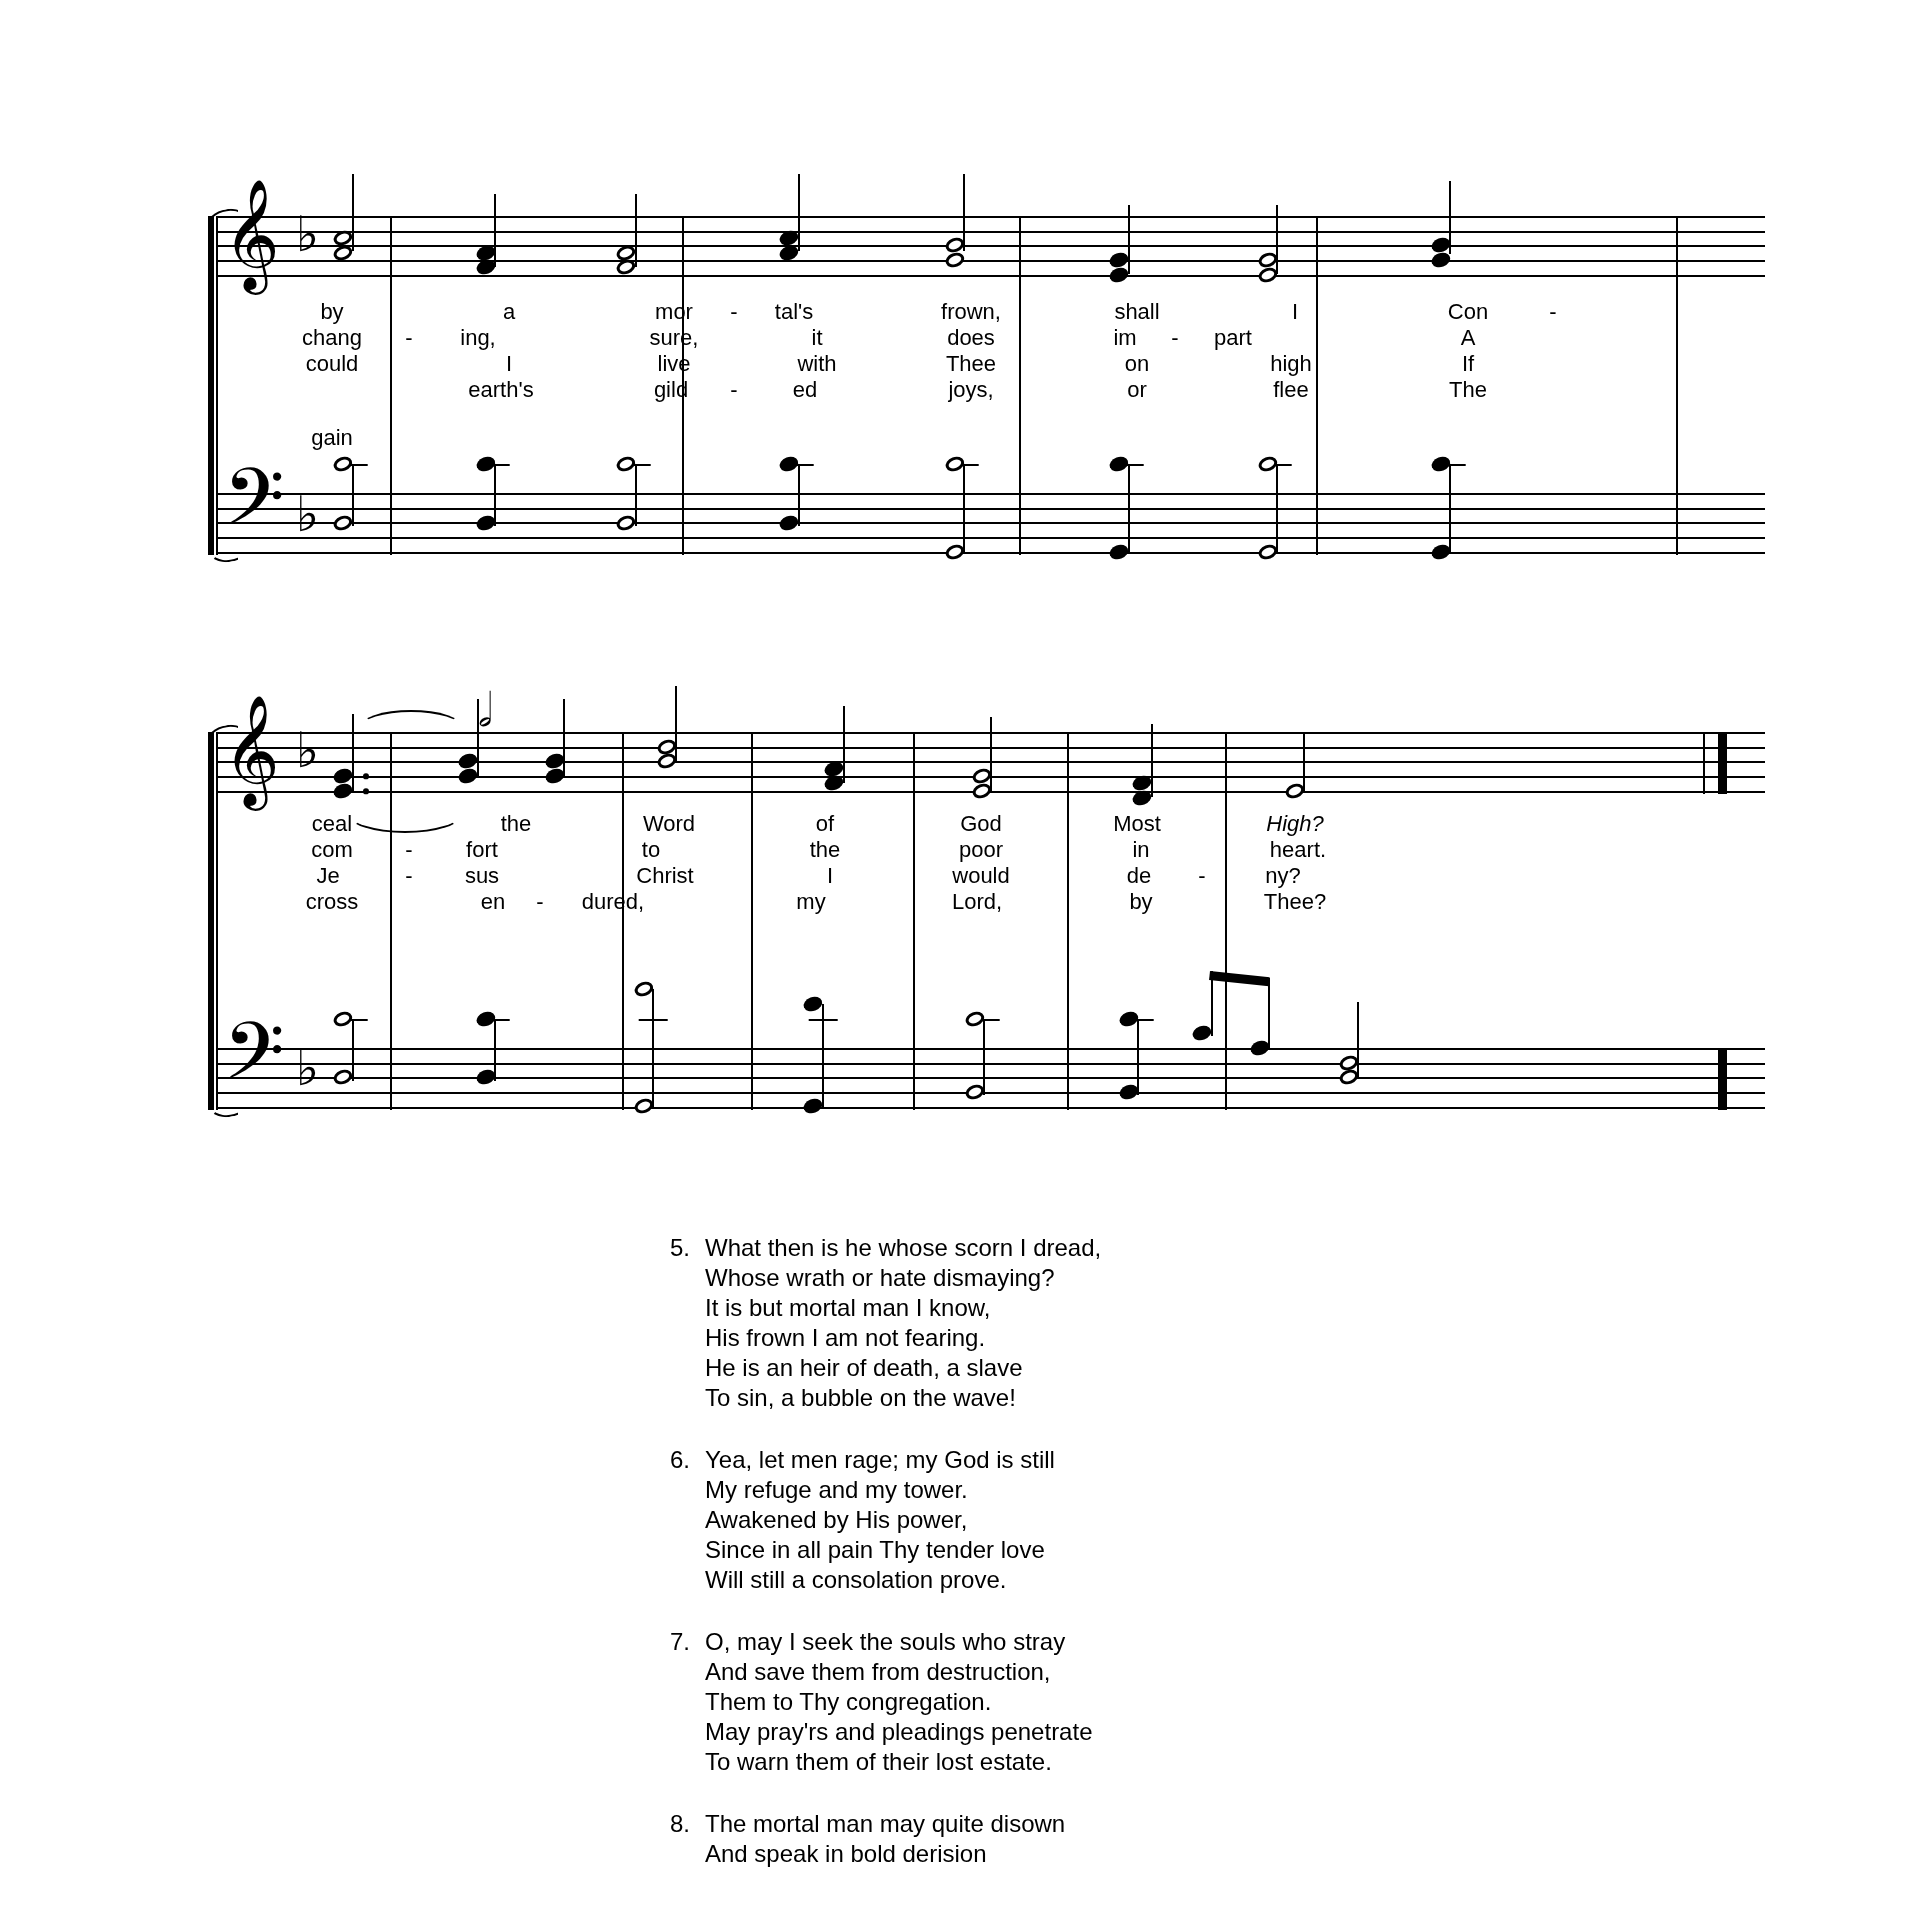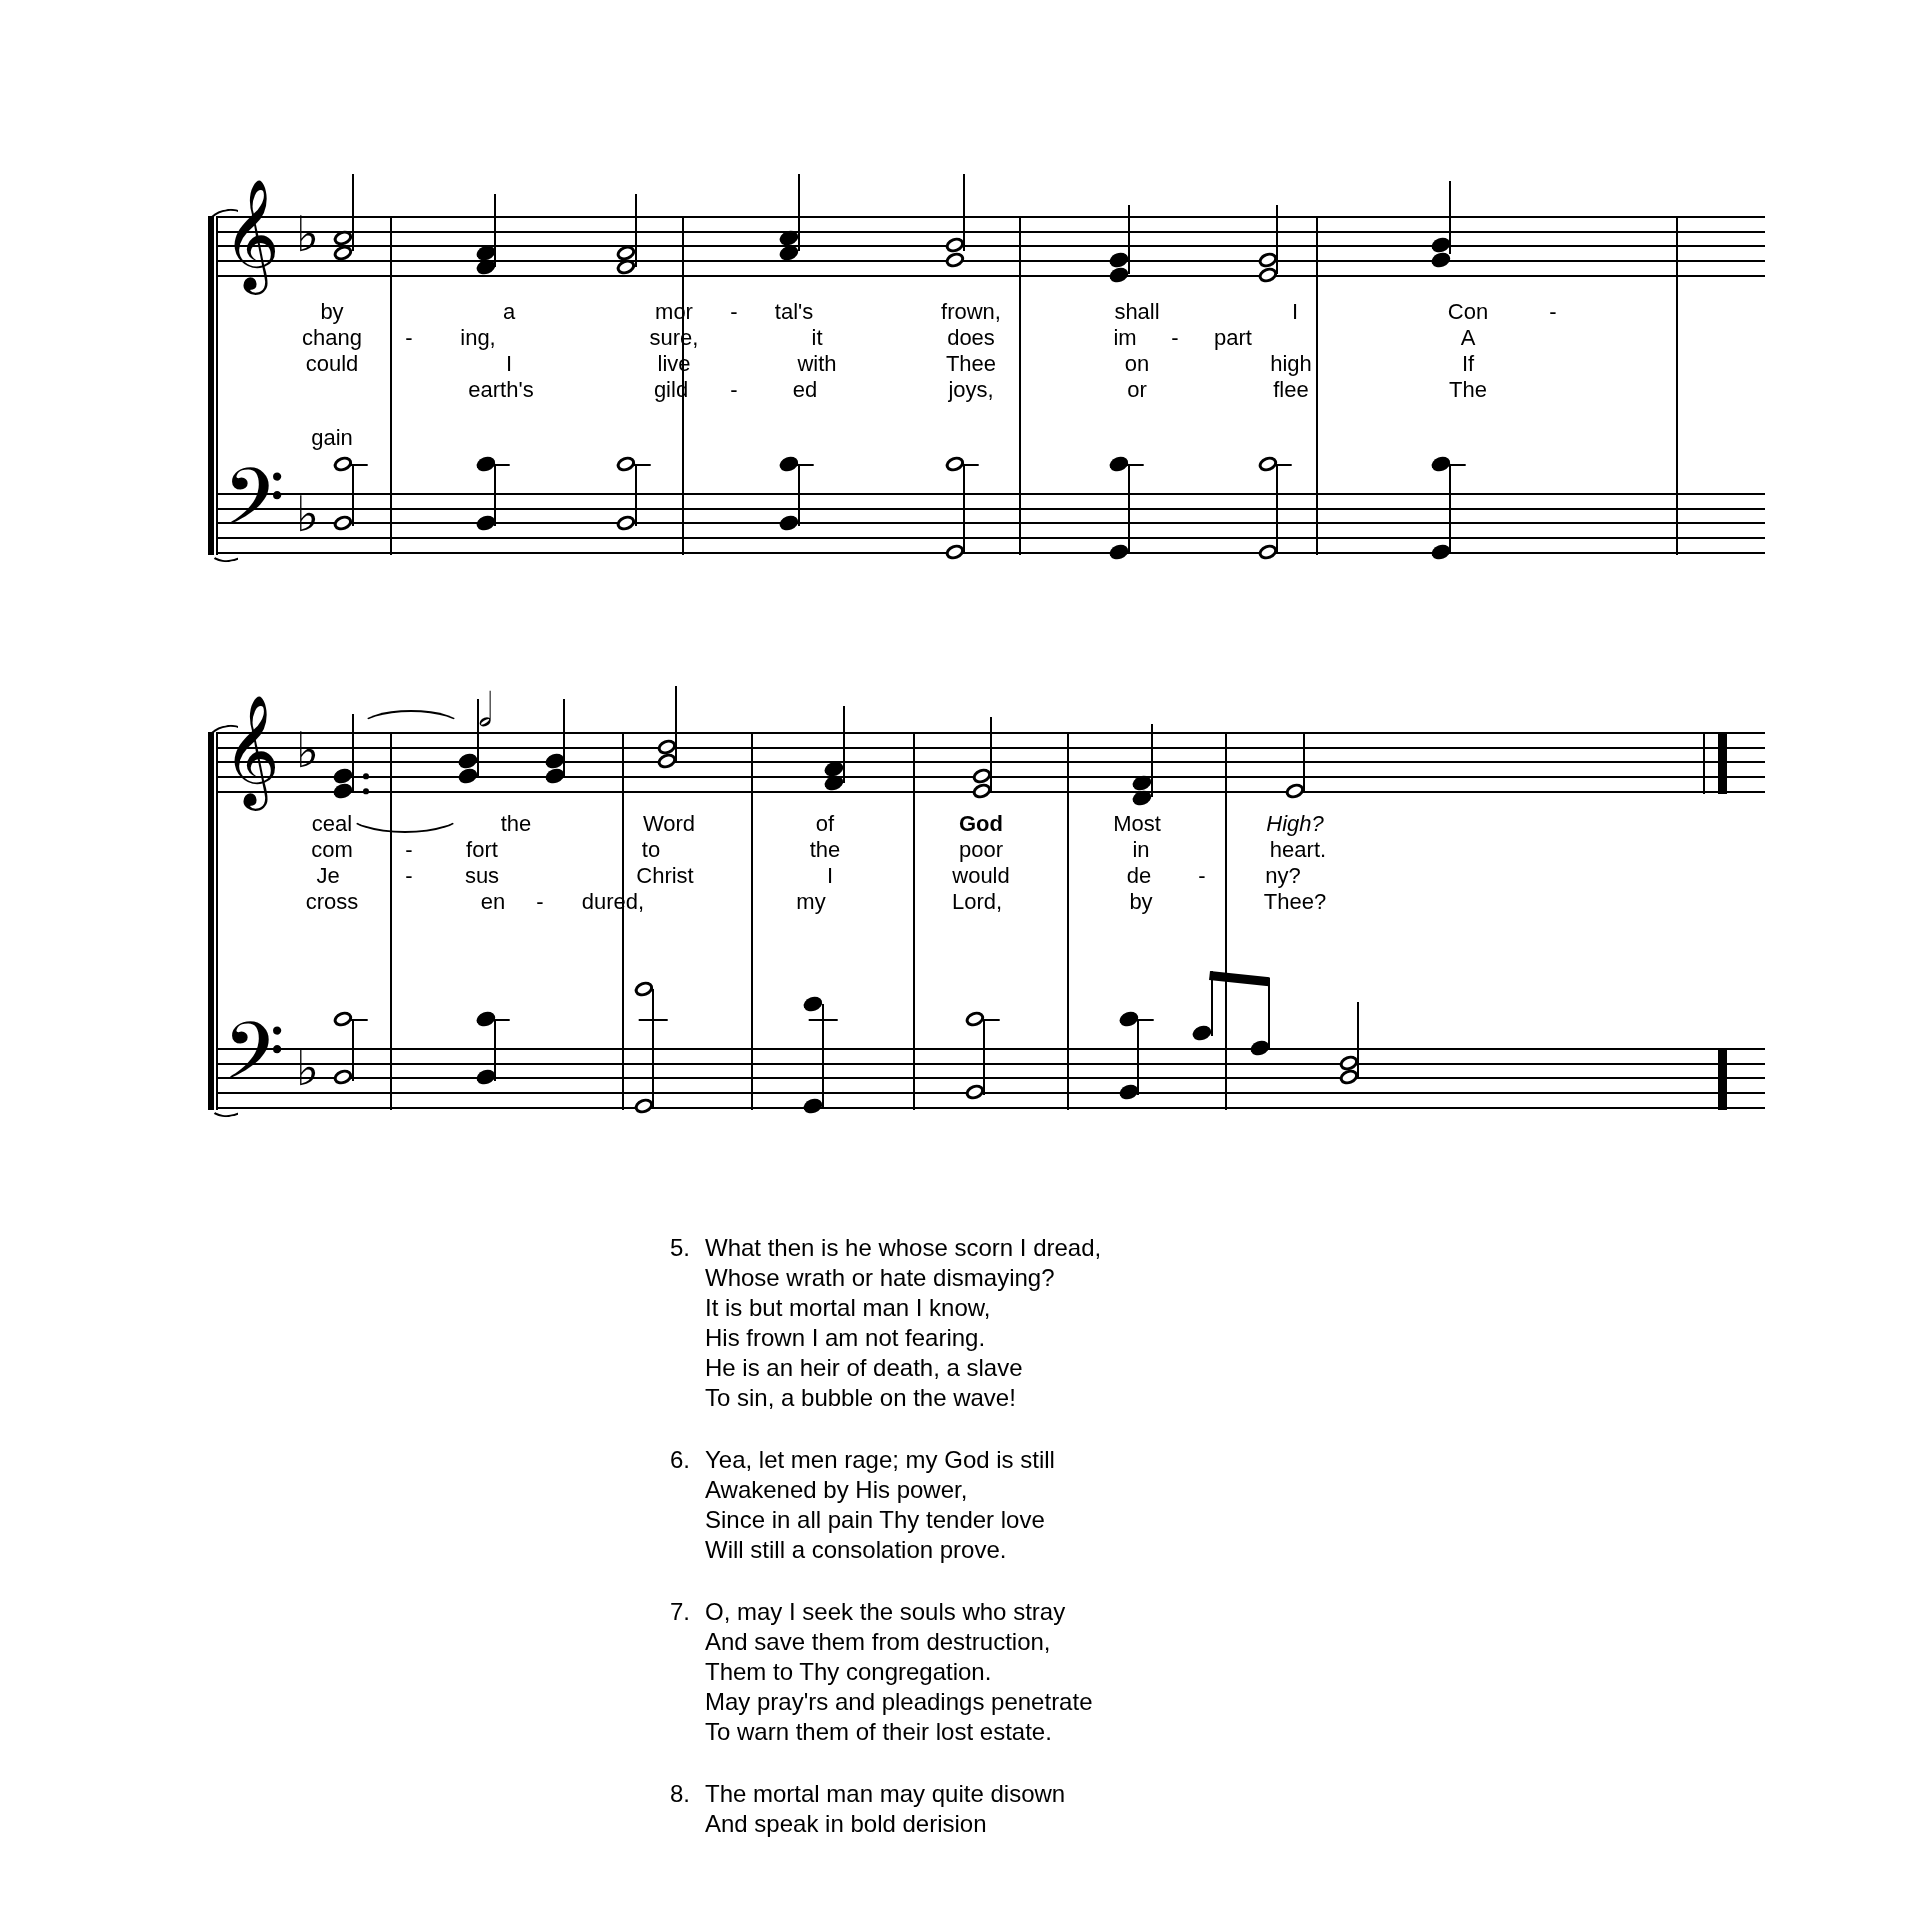--- a/index.html
+++ b/index.html
@@ -461,21 +461,21 @@
     <div class="endbar-thick" style="left:1502px; top:0;   height:62px;"></div>
     <div class="endbar-thin" style="left:1487px; top:820; height:62px;"></div>
     <div class="endbar-thick" style="left:1502px; top:316px; height:62px;"></div>
 
     <div class="lyricblock" id="sys2-lyrics" style="top:79px;">
         <div class="lyricrow">
           <span style="left: 116px;">ceal</span>
           <span style="left: 300px;">the</span>
           <span style="left: 453px;">Word</span>
           <span style="left: 609px;">of</span>
-          <span style="left: 765px; font-weight: bold;">God</span>
+          <span style="left: 765px;">God</span>
           <span style="left: 921px;">Most</span>
           <span style="left: 1079px; font-style: italic;">High?</span>
         </div>
         <div class="lyricrow">
           <span style="left: 116px;">com</span>
           <span style="left: 193px;">-</span>
           <span style="left: 266px;">fort</span>
           <span style="left: 435px;">to</span>
           <span style="left: 609px;">the</span>
           <span style="left: 765px;">poor</span>
@@ -565,20 +565,21 @@
           <div>It is but mortal man I know,</div>
           <div>His frown I am not fearing.</div>
           <div>He is an heir of death, a slave</div>
           <div>To sin, a bubble on the wave!</div>
         </div>
       </div>
       <div class="stanza">
         <div class="num">6.</div>
         <div class="lines">
           <div>Yea, let men rage; my God is still</div>
+          <div>My refuge and my tower.</div>
           <div>Awakened by His power,</div>
           <div>Since in all pain Thy tender love</div>
           <div>Will still a consolation prove.</div>
         </div>
       </div>
       <div class="stanza">
         <div class="num">7.</div>
         <div class="lines">
           <div>O, may I seek the souls who stray</div>
           <div>And save them from destruction,</div>

